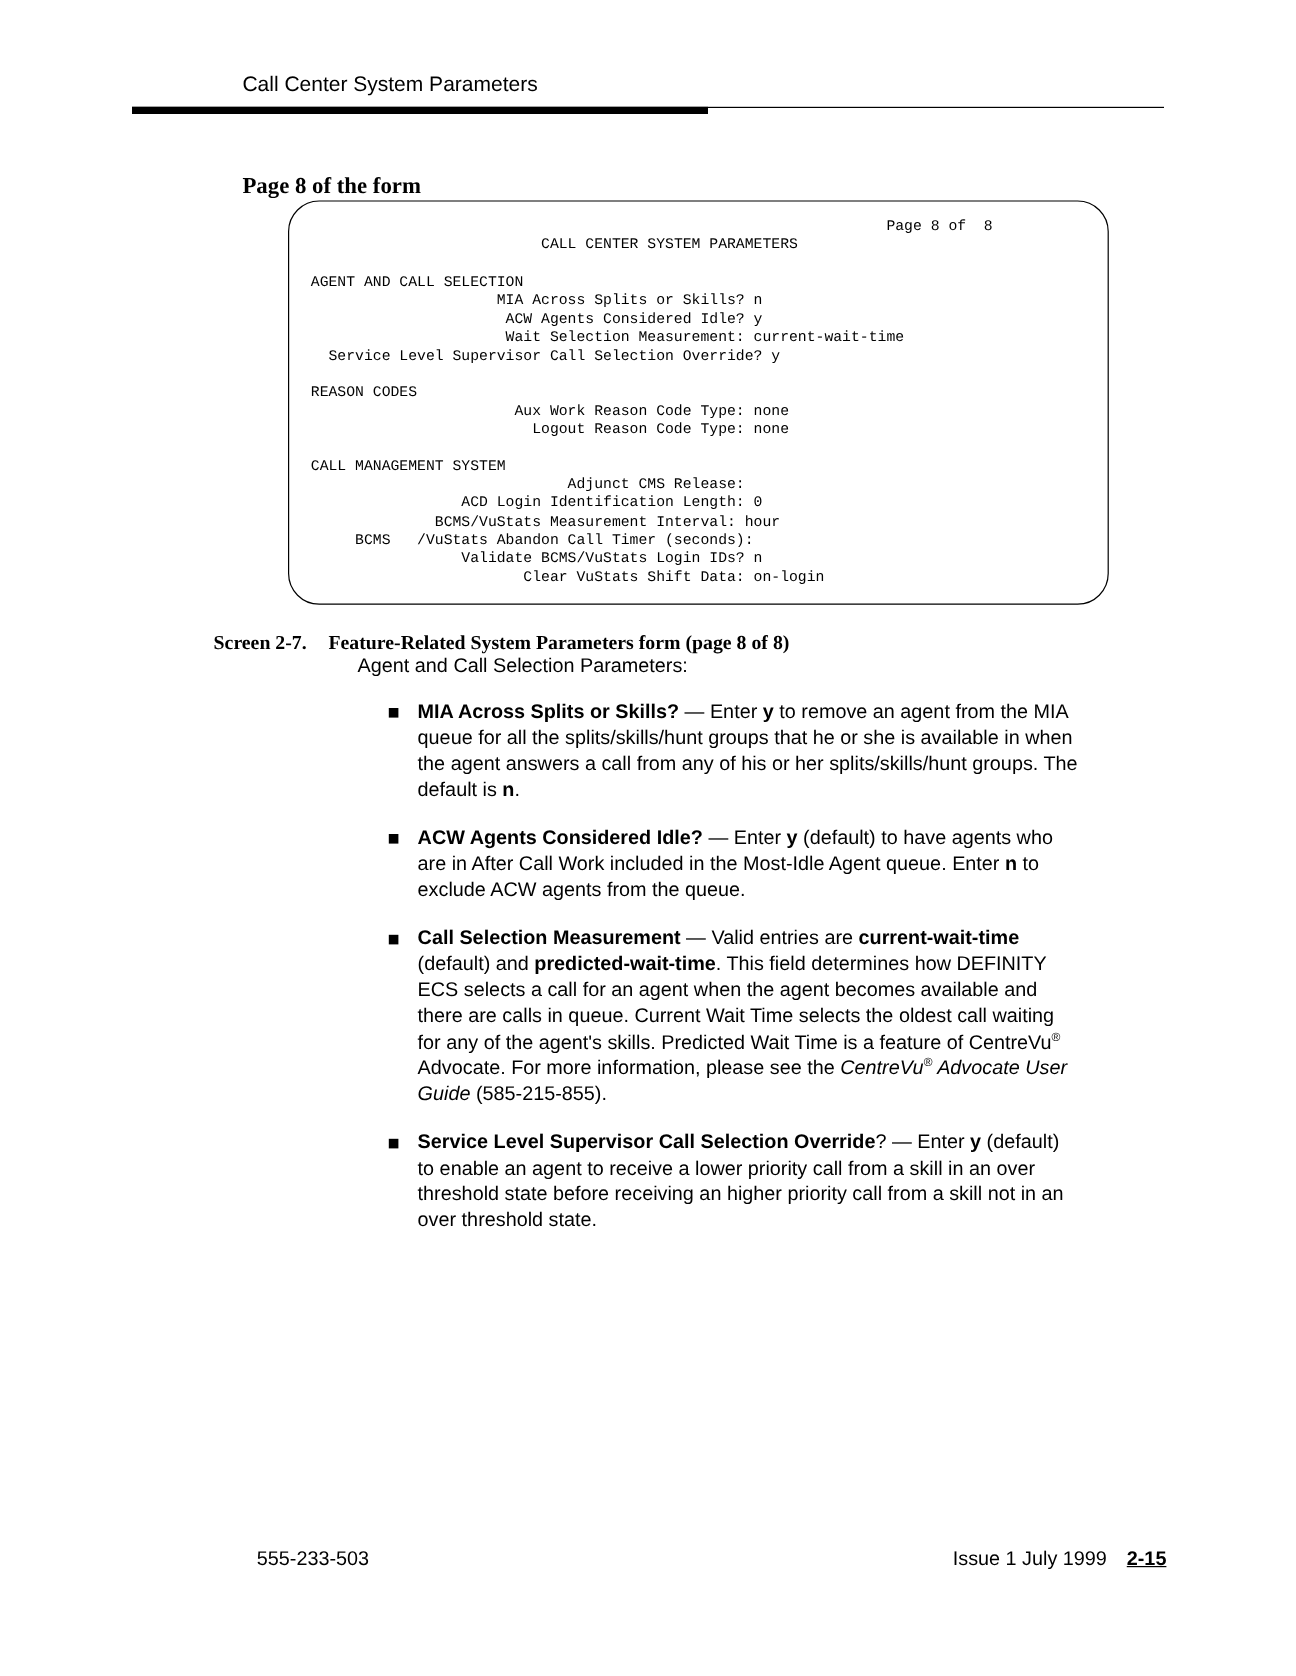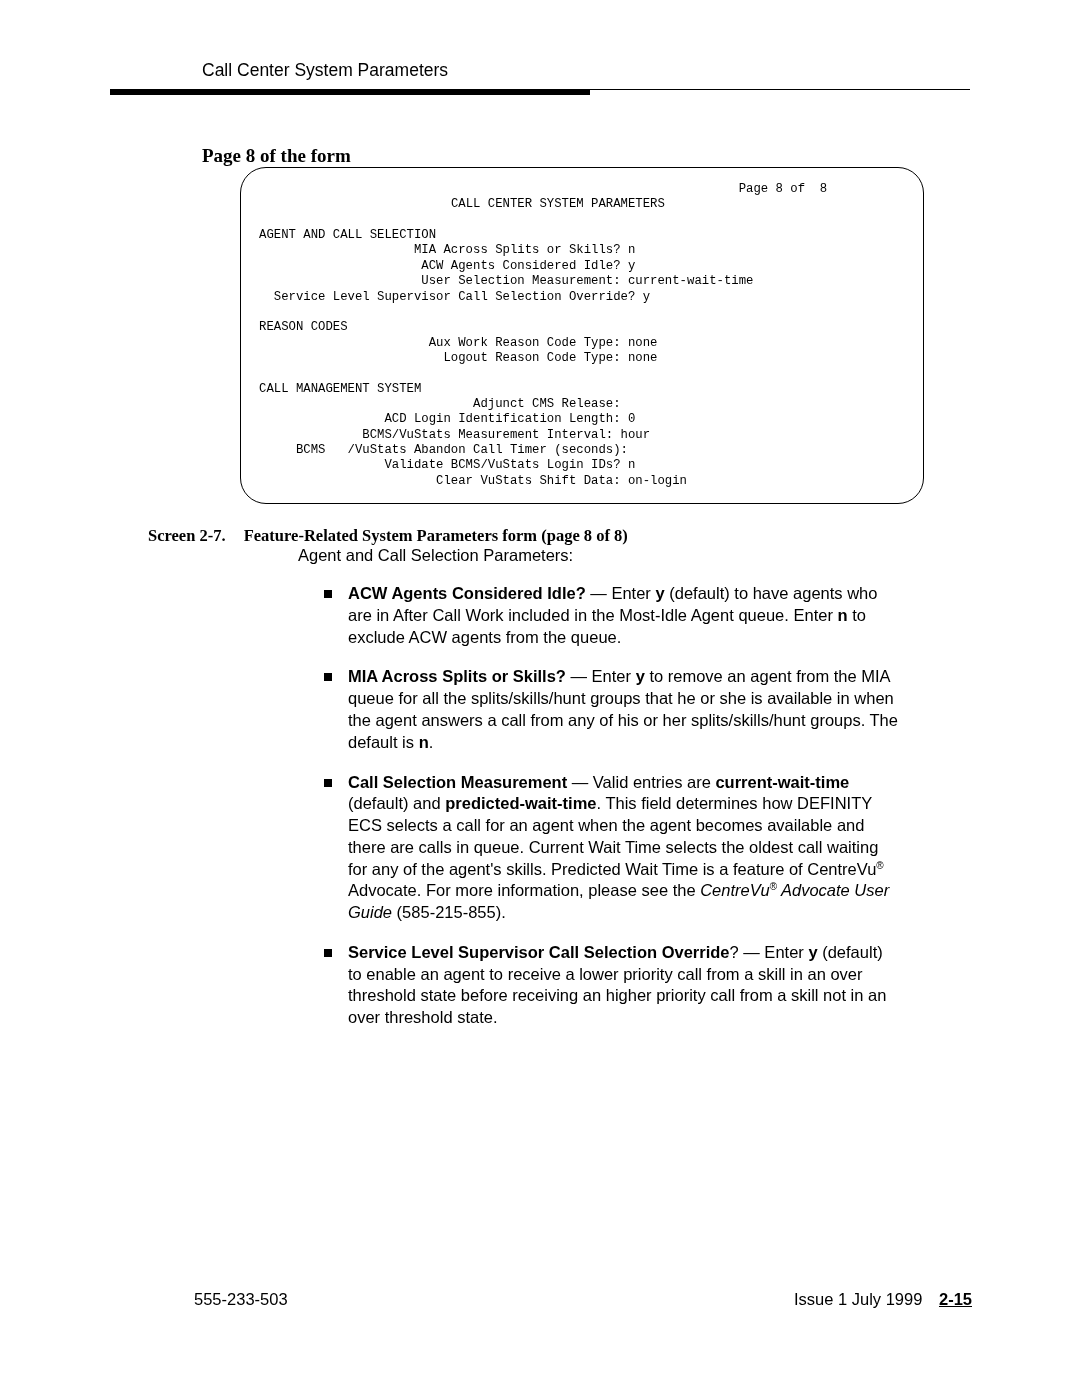--- a/index.html
+++ b/index.html
@@ -49,21 +49,21 @@
     border-radius: 26px;
     padding: 14px 18px 14px 18px;
     font-family: "Courier New", Courier, monospace;
     font-size: 12.3px;
     line-height: 1.25;
     white-space: pre;
     overflow: hidden;
   }
   .caption {
     margin-top: 22px;
-    margin-left: 38px;
+    margin-left: 68px;
     font-size: 16.5px;
   }
   .caption .lbl { font-weight: bold; }
   .caption .txt { font-weight: bold; margin-left: 14px; }
   .body-intro {
     font-family: Helvetica, Arial, sans-serif;
     font-size: 16.5px;
     margin-left: 188px;
   }
   ul.params {
@@ -93,21 +93,21 @@
   .b { font-weight: bold; }
   .i { font-style: italic; }
   sup.reg {
     font-size: 10px;
     vertical-align: super;
     line-height: 0;
   }
   .footer {
     position: absolute;
     bottom: 88px;
-    left: 102px;
+    left: 122px;
     right: 108px;
     font-family: Helvetica, Arial, sans-serif;
     font-size: 16.5px;
     display: flex;
     justify-content: space-between;
   }
   .footer .docnum { margin-left: 92px; }
   .footer .right .pg { font-weight: bold; margin-left: 12px; text-decoration: underline; }
 </style>
 </head>
@@ -119,21 +119,21 @@
   <div class="header-rule-top"></div>
   <div class="header-rule-thick"></div>
 
   <div class="section-heading">Page 8 of the form</div>
 
   <div class="terminal-wrap">
     <div class="terminal"><span style="display:block;text-align:left;">                                                                 <span>Page 8 of  8</span></span><span style="display:block;">                          <span>CALL CENTER SYSTEM PARAMETERS</span></span>
 <span>AGENT AND CALL SELECTION</span>
 <span>                     MIA Across Splits or Skills? n</span>
 <span>                      ACW Agents Considered Idle? y</span>
-<span>                      User Selection Measurement: current-wait-time</span>
+<span>                      Wait Selection Measurement: current-wait-time</span>
 <span>  Service Level Supervisor Call Selection Override? y</span>
 
 <span>REASON CODES</span>
 <span>                       Aux Work Reason Code Type: none</span>
 <span>                         Logout Reason Code Type: none</span>
 
 <span>CALL MANAGEMENT SYSTEM</span>
 <span>                             Adjunct CMS Release:</span>
 <span>                 ACD Login Identification Length: 0</span>
 <span>              BCMS/VuStats Measurement Interval: hour</span>
@@ -144,24 +144,24 @@
 
   <div class="caption">
     <span class="lbl">Screen 2-7.</span>
     <span class="txt">Feature-Related System Parameters form (page 8 of 8)</span>
   </div>
 
   <div class="body-intro">Agent and Call Selection Parameters:</div>
 
   <ul class="params">
     <li>
-      <span class="b">ACW Agents Considered Idle?</span><span> — Enter </span><span class="b">y</span><span> (default) to have agents who are in After Call Work included in the Most-Idle Agent queue. Enter </span><span class="b">n</span><span> to exclude ACW agents from the queue.</span>
+      <span class="b">MIA Across Splits or Skills?</span><span> — Enter </span><span class="b">y</span><span> to remove an agent from the MIA queue for all the splits/skills/hunt groups that he or she is available in when the agent answers a call from any of his or her splits/skills/hunt groups. The default is </span><span class="b">n</span><span>.</span>
     </li>
     <li>
-      <span class="b">MIA Across Splits or Skills?</span><span> — Enter </span><span class="b">y</span><span> to remove an agent from the MIA queue for all the splits/skills/hunt groups that he or she is available in when the agent answers a call from any of his or her splits/skills/hunt groups. The default is </span><span class="b">n</span><span>.</span>
+      <span class="b">ACW Agents Considered Idle?</span><span> — Enter </span><span class="b">y</span><span> (default) to have agents who are in After Call Work included in the Most-Idle Agent queue. Enter </span><span class="b">n</span><span> to exclude ACW agents from the queue.</span>
     </li>
     <li>
       <span class="b">Call Selection Measurement</span><span> — Valid entries are </span><span class="b">current-wait-time</span><span> (default) and </span><span class="b">predicted-wait-time</span><span>. This field determines how DEFINITY ECS selects a call for an agent when the agent becomes available and there are calls in queue. Current Wait Time selects the oldest call waiting for any of the agent's skills. Predicted Wait Time is a feature of CentreVu</span><sup class="reg">®</sup><span> Advocate. For more information, please see the </span><span class="i"><span>CentreVu</span><sup class="reg">®</sup><span> Advocate User Guide</span></span><span> (585-215-855).</span>
     </li>
     <li>
       <span class="b">Service Level Supervisor Call Selection Override</span><span>?</span><span> — Enter </span><span class="b">y</span><span> (default) to enable an agent to receive a lower priority call from a skill in an over threshold state before receiving an higher priority call from a skill not in an over threshold state.</span>
     </li>
   </ul>
 
 </div>

